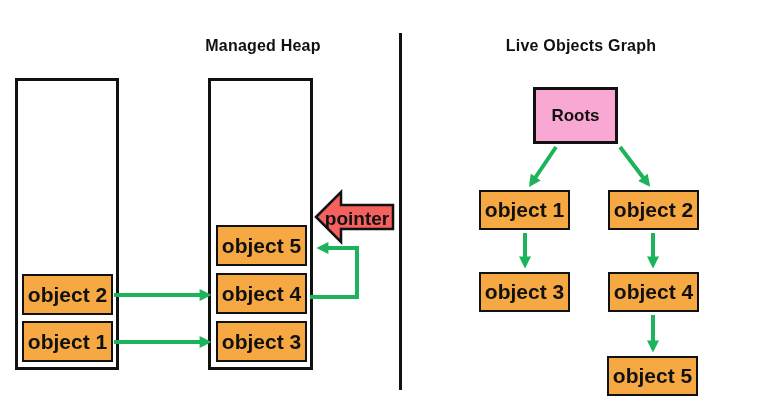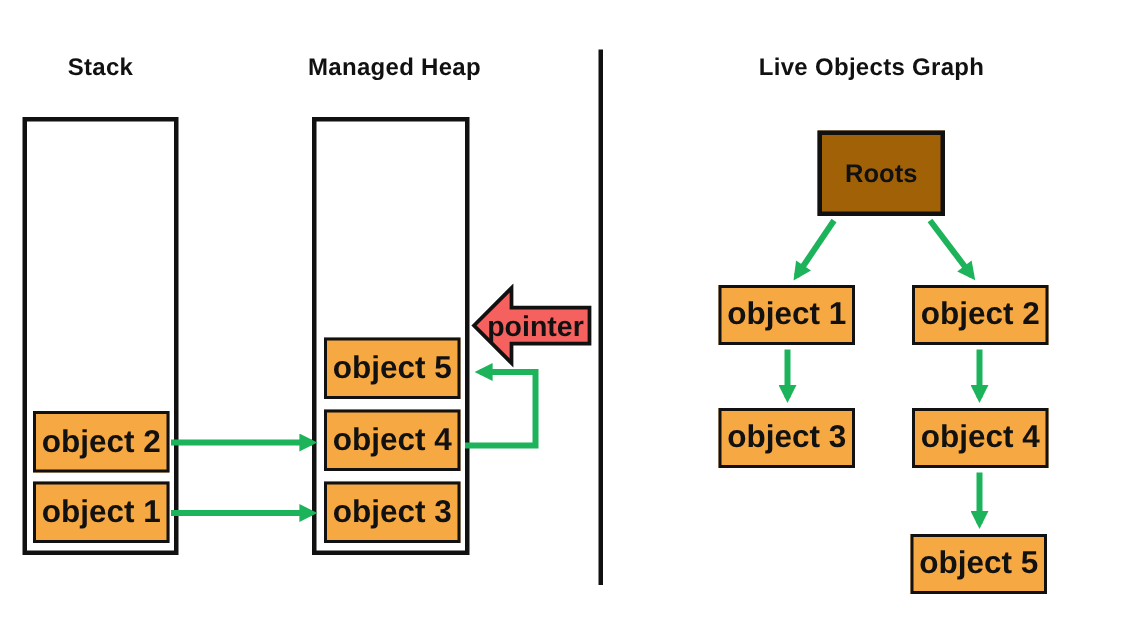--- a/index.html
+++ b/index.html
@@ -11,37 +11,36 @@
   }
   .section-title{position:absolute;font-size:16px;text-align:center;letter-spacing:.2px;}
   .container-rect{position:absolute;border:3px solid var(--line-black,#111);background:transparent;box-sizing:content-box;}
   .obj-box{
     position:absolute;width:87px;display:flex;align-items:center;justify-content:center;
     background:var(--box-fill,#F6A842);border:2.5px solid var(--box-border,#111);
     font-size:21px;box-sizing:content-box;
   }
   .h42{height:37px;} .h41{height:36px;}
   .roots-box{
-    position:absolute;left:545px;top:87px;width:79px;height:51px;
+    position:absolute;left:533px;top:87px;width:79px;height:51px;
     display:flex;align-items:center;justify-content:center;
-    background:#a16207;border:3px solid var(--line-black,#111);font-size:17px;box-sizing:content-box;
+    background:#f9a8d4;border:3px solid var(--line-black,#111);font-size:17px;box-sizing:content-box;
   }
   .divider{position:absolute;left:399px;top:33px;width:3px;height:357px;background:var(--line-black,#111);}
   svg.arrows{position:absolute;left:0;top:0;pointer-events:none;}
   .g-line{stroke:var(--arrow-green,#1DB35B);stroke-width:4;fill:none;}
   .ah{fill:var(--arrow-green,#1DB35B);}
   .pointer-shape{fill:var(--pointer-red,#F4615E);stroke:var(--line-black,#111);stroke-width:2.5;stroke-linejoin:miter;}
   .pointer-label{position:absolute;left:321px;top:208px;width:72px;text-align:center;font-size:19px;}
 </style>
 </head>
 <body>
 
 <div class="canvas">
 
-  <div class="section-title" style="left:15px;top:37px;width:104px;">Stack</div>
   <div class="section-title" style="left:481px;top:37px;width:200px;">Live Objects Graph</div>
   <div class="section-title" style="left:193px;top:37px;width:140px;">Managed Heap</div>
 
   <div class="container-rect" style="left:15px;top:78px;width:98px;height:286px;"></div>
   <div class="container-rect" style="left:208px;top:78px;width:99px;height:286px;"></div>
 
   <div class="obj-box h42" style="left:22px;top:274px;">object 2</div>
   <div class="obj-box h42" style="left:22px;top:321px;">object 1</div>
 
   <div class="obj-box h42" style="left:216px;top:225px;">object 5</div>

